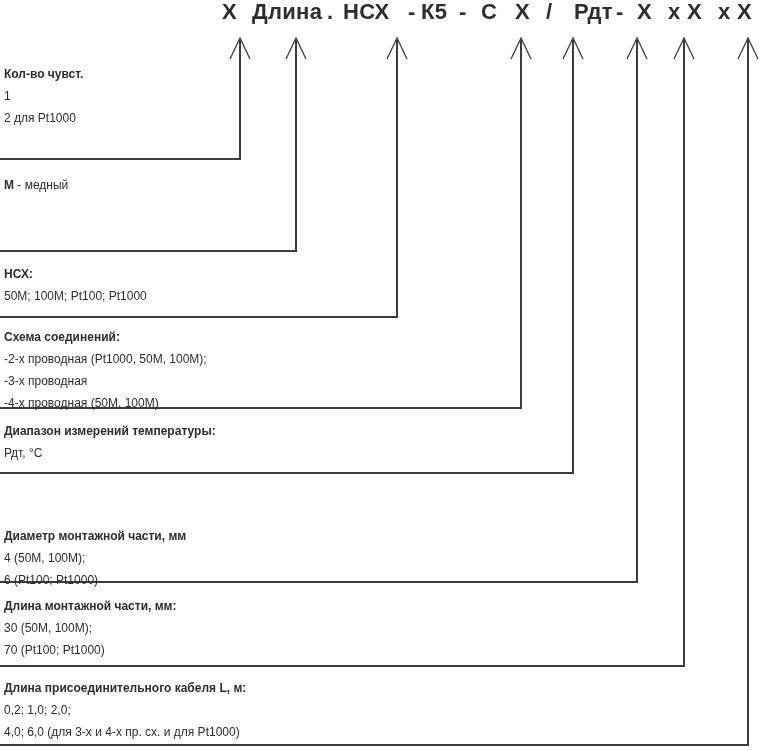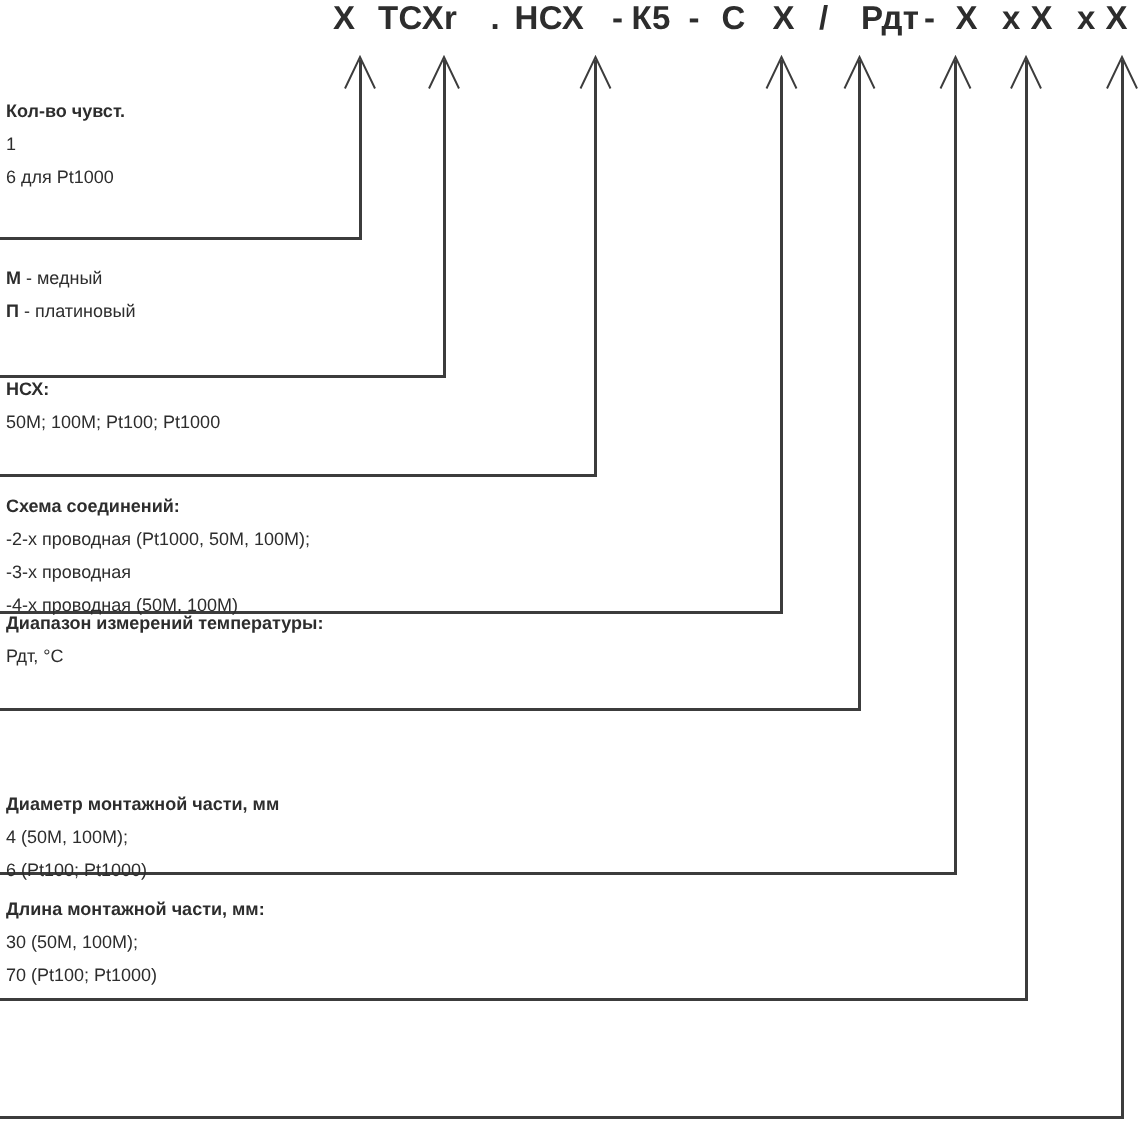--- a/index.html
+++ b/index.html
@@ -53,65 +53,69 @@
       <polyline points="563,59 573,38 583,59" class="chev"></polyline>
       <polyline points="0,582 637,582 637,40" class="conn"></polyline>
       <polyline points="627,59 637,38 647,59" class="chev"></polyline>
       <polyline points="0,666 684,666 684,40" class="conn"></polyline>
       <polyline points="674,59 684,38 694,59" class="chev"></polyline>
       <polyline points="0,745 748,745 748,40" class="conn"></polyline>
       <polyline points="738,59 748,38 758,59" class="chev"></polyline>
     </svg>
   <div id="code-line">
       <span class="code-seg" style="left: 222px;">Х</span>
-      <span class="code-seg" style="left: 252px;">ТСХr</span>
+      <span class="code-seg" style="left: 252px;">Длина</span>
       <span class="code-seg" style="left: 327px;">.</span>
       <span class="code-seg" style="left: 343px; text-align: center;">НСХ</span>
       <span class="code-seg" style="left: 408px;">-</span>
       <span class="code-seg" style="left: 421px;">К5</span>
       <span class="code-seg" style="left: 459px;">-</span>
       <span class="code-seg" style="left: 481px;">С</span>
       <span class="code-seg" style="left: 515px;">Х</span>
       <span class="code-seg" style="left: 546px;">/</span>
       <span class="code-seg" style="left: 574px;">Рдт</span>
       <span class="code-seg" style="left: 616px;">-</span>
       <span class="code-seg" style="left: 637px;">Х</span>
       <span class="code-seg" style="left: 668px;">х</span>
       <span class="code-seg" style="left: 687px;">Х</span>
       <span class="code-seg" style="left: 718px;">х</span>
       <span class="code-seg" style="left: 737px;">Х</span>
     </div>
   <div id="sections">
       <div class="section" style="top: 63px;">
         <div class="hl">Кол-во чувст.</div>
         <div class="vl"><span>1</span></div>
-        <div class="vl"><span>6 для Pt1000</span></div>
+        <div class="vl"><span>2 для Pt1000</span></div>
       </div>
       <div class="section" style="top: 174px;">
         <div class="vl"><span class="b">М</span><span> - медный</span></div>
-        <div class="vl"><span class="b">П</span><span> - платиновый</span></div>
       </div>
-      <div class="section" style="top: 248px;">
+      <div class="section" style="top: 263px;">
         <div class="hl">НСХ:</div>
         <div class="vl"><span>50М; 100М; Pt100; Pt1000</span></div>
       </div>
       <div class="section" style="top: 326px;">
         <div class="hl">Схема соединений:</div>
         <div class="vl"><span>-2-х проводная (Pt1000, 50М, 100М);</span></div>
         <div class="vl"><span>-3-х проводная</span></div>
         <div class="vl"><span>-4-х проводная (50М, 100М)</span></div>
       </div>
-      <div class="section" style="top: 404px;">
+      <div class="section" style="top: 420px;">
         <div class="hl">Диапазон измерений температуры:</div>
         <div class="vl"><span>Рдт, °С</span></div>
       </div>
       <div class="section" style="top: 489px; margin-top: 36px;">
         <div class="hl">Диаметр монтажной части, мм</div>
         <div class="vl"><span>4 (50М, 100М);</span></div>
         <div class="vl"><span>6 (Pt100; Pt1000)</span></div>
       </div>
       <div class="section" style="top: 595px;">
         <div class="hl">Длина монтажной части, мм:</div>
         <div class="vl"><span>30 (50М, 100М);</span></div>
         <div class="vl"><span>70 (Pt100; Pt1000)</span></div>
       </div>
+      <div class="section" style="top: 677px;">
+        <div class="hl">Длина присоединительного кабеля L, м:</div>
+        <div class="vl"><span>0,2; 1,0; 2,0;</span></div>
+        <div class="vl"><span>4,0; 6,0 (для 3-х и 4-х пр. сх. и для Pt1000)</span></div>
+      </div>
     </div>
 </div>
 
 </body></html>

